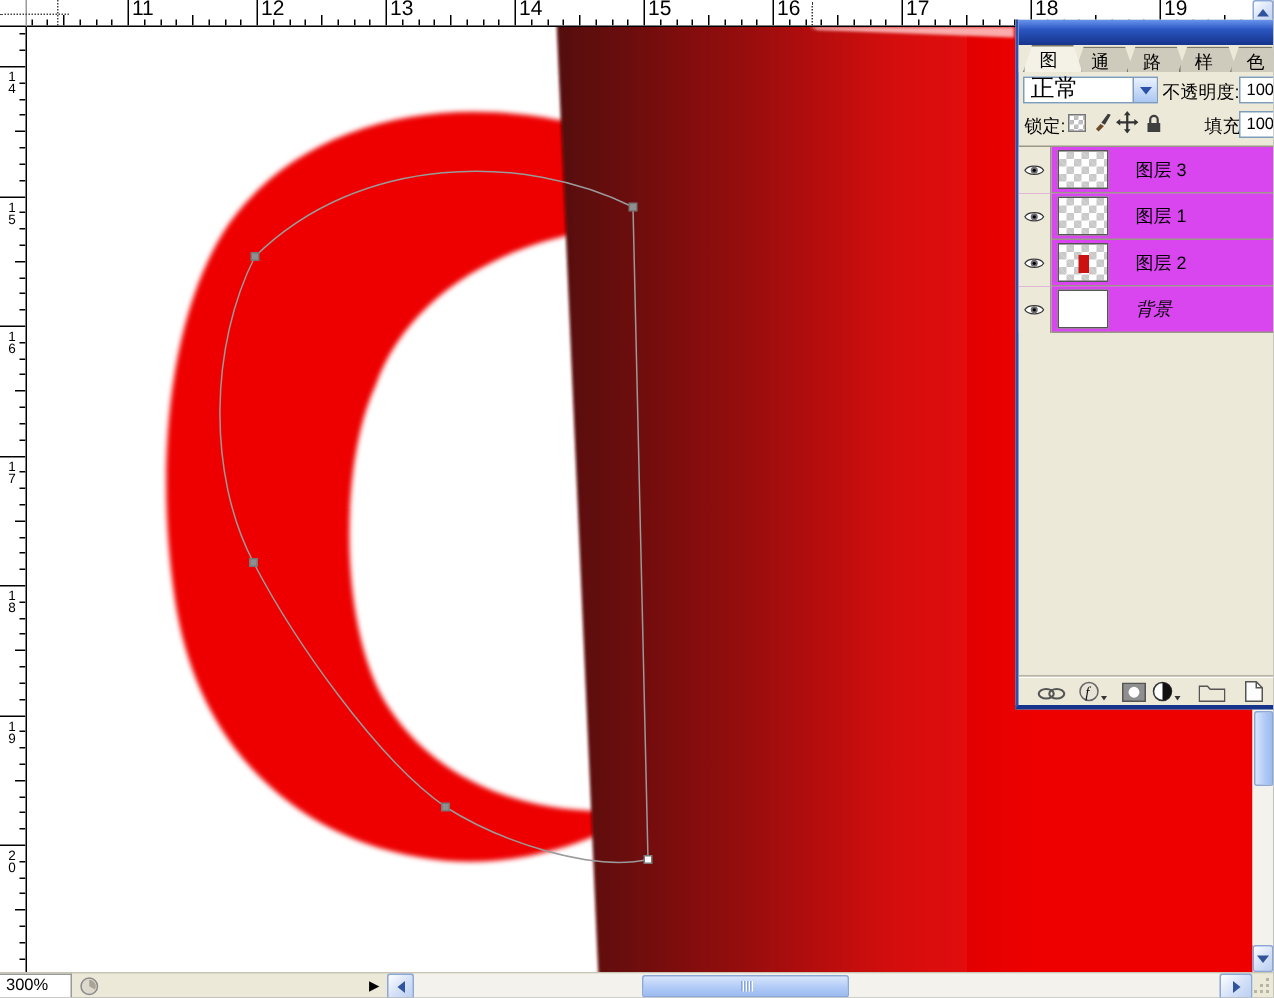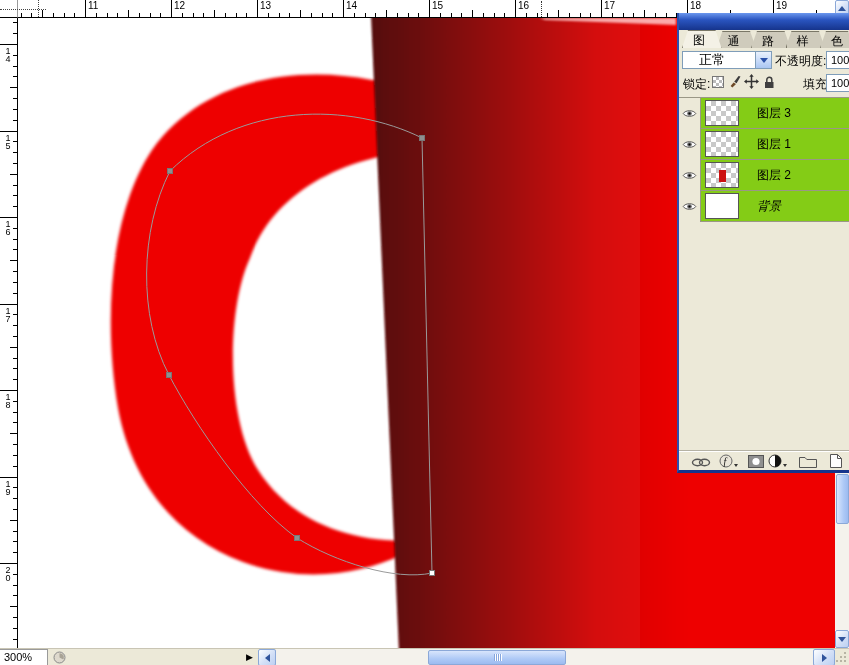--- a/index.html
+++ b/index.html
@@ -13,21 +13,21 @@
   .corner-dash-h{position:absolute;left:0;top:9px;width:46px;height:0;border-top:1px dotted #444;}
   .corner-dash-v{position:absolute;left:38px;top:0;width:0;height:17px;border-left:1px dotted #444;}
   .ruler-top{position:absolute;left:18px;top:0;width:817px;height:18px;background:#fff;
       border-bottom:1px solid #000;overflow:hidden;z-index:3;}
   .ruler-left{position:absolute;left:0;top:18px;width:18px;height:630px;background:#fff;
       border-right:1px solid #000;overflow:hidden;z-index:3;}
   .tick-v{position:absolute;bottom:0;width:1px;background:#000;}
   .tick-major-v{position:absolute;top:0;bottom:0;width:1px;background:#000;}
   .tick-h{position:absolute;right:0;height:1px;background:#000;}
   .tick-major-h{position:absolute;left:0;right:0;height:1px;background:#000;}
-  .ruler-num{position:absolute;font-size:10px;line-height:9px;color:#000;top:1px;}
+  .ruler-num{position:absolute;font-size:14px;line-height:9px;color:#000;top:1px;}
   .ruler-num-left{position:absolute;font-size:9px;line-height:8px;color:#000;left:0;width:16px;
       text-align:center;white-space:pre-line;}
   .ruler-marker{position:absolute;top:1px;height:16px;width:0;border-left:1px dotted #333;}
 
   
   .canvas{position:absolute;left:18px;top:18px;width:817px;height:630px;background:#fff;z-index:1;}
   .canvas svg{display:block;}
 
   
   .sb-btn{position:absolute;background:linear-gradient(135deg,#fdfeff 0%,#d3e0f7 55%,#bcd0f2 100%);
@@ -68,34 +68,34 @@
       background:linear-gradient(180deg,#6b97ee 0%,#2a55c0 40%,#16348c 100%);}
   .panel-tabs{position:absolute;left:0;top:17px;right:0;height:18px;display:flex;align-items:flex-end;
       padding-left:3px;background:#ece9d8;}
   .tab{height:17px;padding:2px 10px 0;background:#cfcbbc;border:1px solid #7a7767;border-bottom:none;
       margin-right:-5px;clip-path:polygon(6px 0,calc(100% - 6px) 0,100% 100%,0 100%);
       font-size:12px;line-height:14px;color:#000;position:relative;}
   .tab.active{background:#f4f1e6;z-index:2;height:18px;}
   .blend-row{position:absolute;left:0;top:35px;right:0;height:22px;}
   .xp-select{position:absolute;left:3px;top:3px;width:90px;height:18px;background:#fff;
       border:1px solid #7f9db9;display:flex;align-items:center;}
-  .xp-select .val{flex:1;padding-left:16px;font-size:13px;line-height:16px;}
+  .xp-select .val{flex:1;padding-left:4px;font-size:16px;line-height:16px;}
   .dd-btn{width:16px;height:16px;background:linear-gradient(180deg,#e9f1fd,#c4d8f8 60%,#aac6f2);
       border-left:1px solid #7f9db9;display:flex;align-items:center;justify-content:center;}
   .lbl{position:absolute;font-size:12px;line-height:14px;color:#000;}
   .num-box{position:absolute;width:34px;height:18px;background:#fff;border:1px solid #7f9db9;
       font-size:11px;line-height:16px;padding-left:4px;color:#000;}
   .lock-row{position:absolute;left:0;top:57px;right:0;height:27px;}
   .lock-ico{position:absolute;top:4px;width:15px;height:15px;display:flex;align-items:center;justify-content:center;}
   .mini-checker{width:12px;height:12px;border:1px solid #777;background-color:#fff;
       background-image:linear-gradient(45deg,#bbb 25%,transparent 25%,transparent 75%,#bbb 75%),
                        linear-gradient(45deg,#bbb 25%,transparent 25%,transparent 75%,#bbb 75%);
       background-size:6px 6px;background-position:0 0,3px 3px;}
   .layers-list{position:absolute;left:0;top:84px;right:0;height:161px;border-top:1px solid #9a9786;}
-  .layer-row{position:relative;height:31px;border-bottom:1px solid #9a9786;background:#84cc16;}
+  .layer-row{position:relative;height:31px;border-bottom:1px solid #9a9786;background:#d946ef;}
   .layer-row.selected{background:#2f62c8;}
   .eye-cell{position:absolute;left:0;top:0;width:22px;height:31px;border-right:1px solid #9a9786;
       background:#ece9d8;display:flex;align-items:center;justify-content:center;}
   .thumb{position:absolute;left:26px;top:2px;width:34px;height:26px;border:1px solid #555;background:#fff;}
   .layer-row.selected .thumb{outline:2px solid #000;}
   .checker{background-color:#fff;
       background-image:linear-gradient(45deg,#c9c9c9 25%,transparent 25%,transparent 75%,#c9c9c9 75%),
                        linear-gradient(45deg,#c9c9c9 25%,transparent 25%,transparent 75%,#c9c9c9 75%);
       background-size:10px 10px;background-position:0 0,5px 5px;}
   .red-mark{position:absolute;left:13px;top:7px;width:7px;height:12px;background:#cc1111;}

